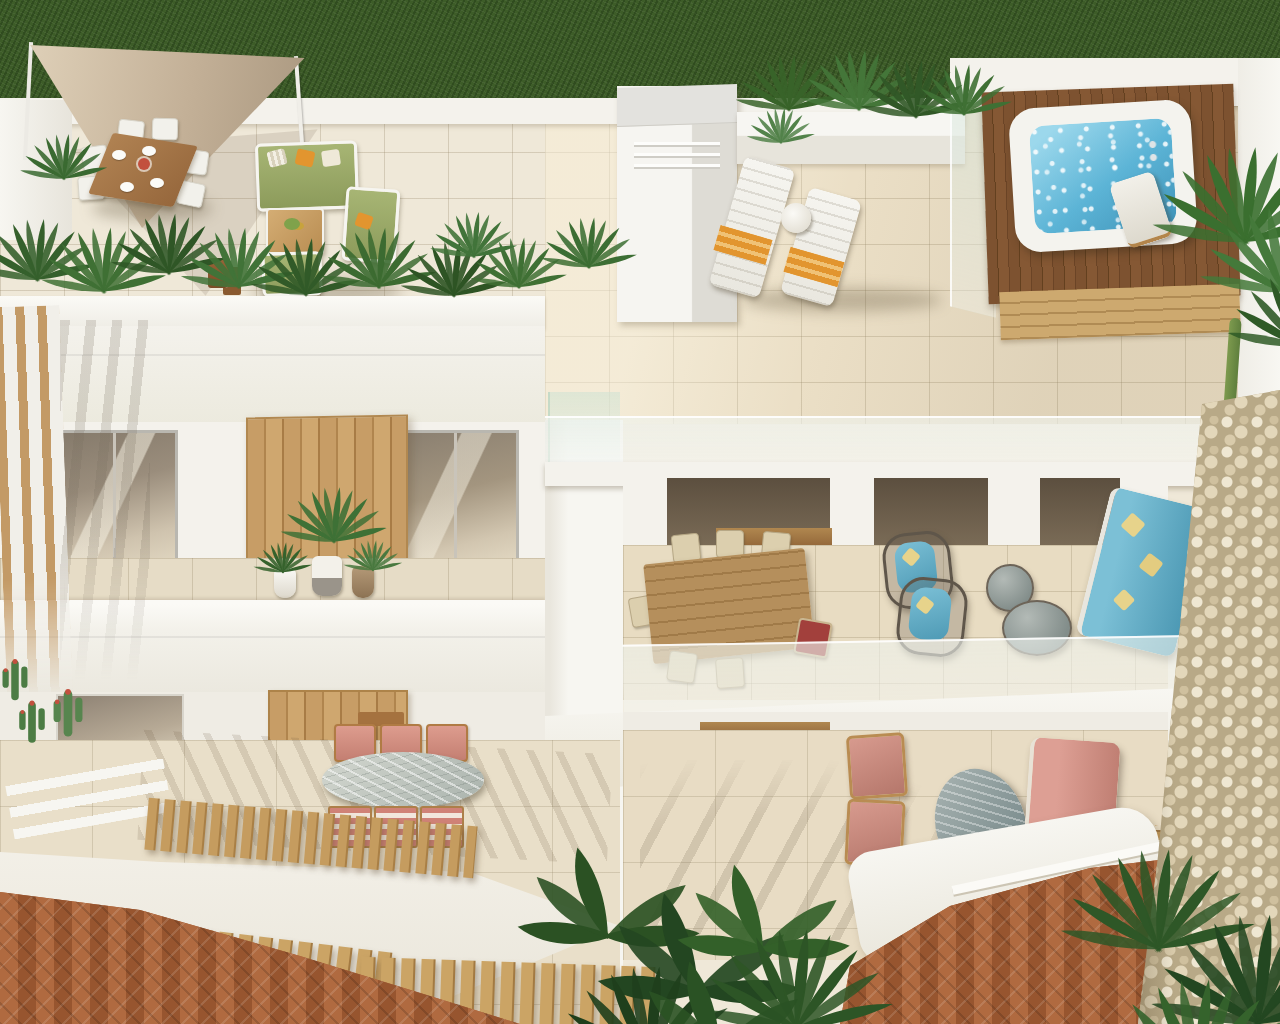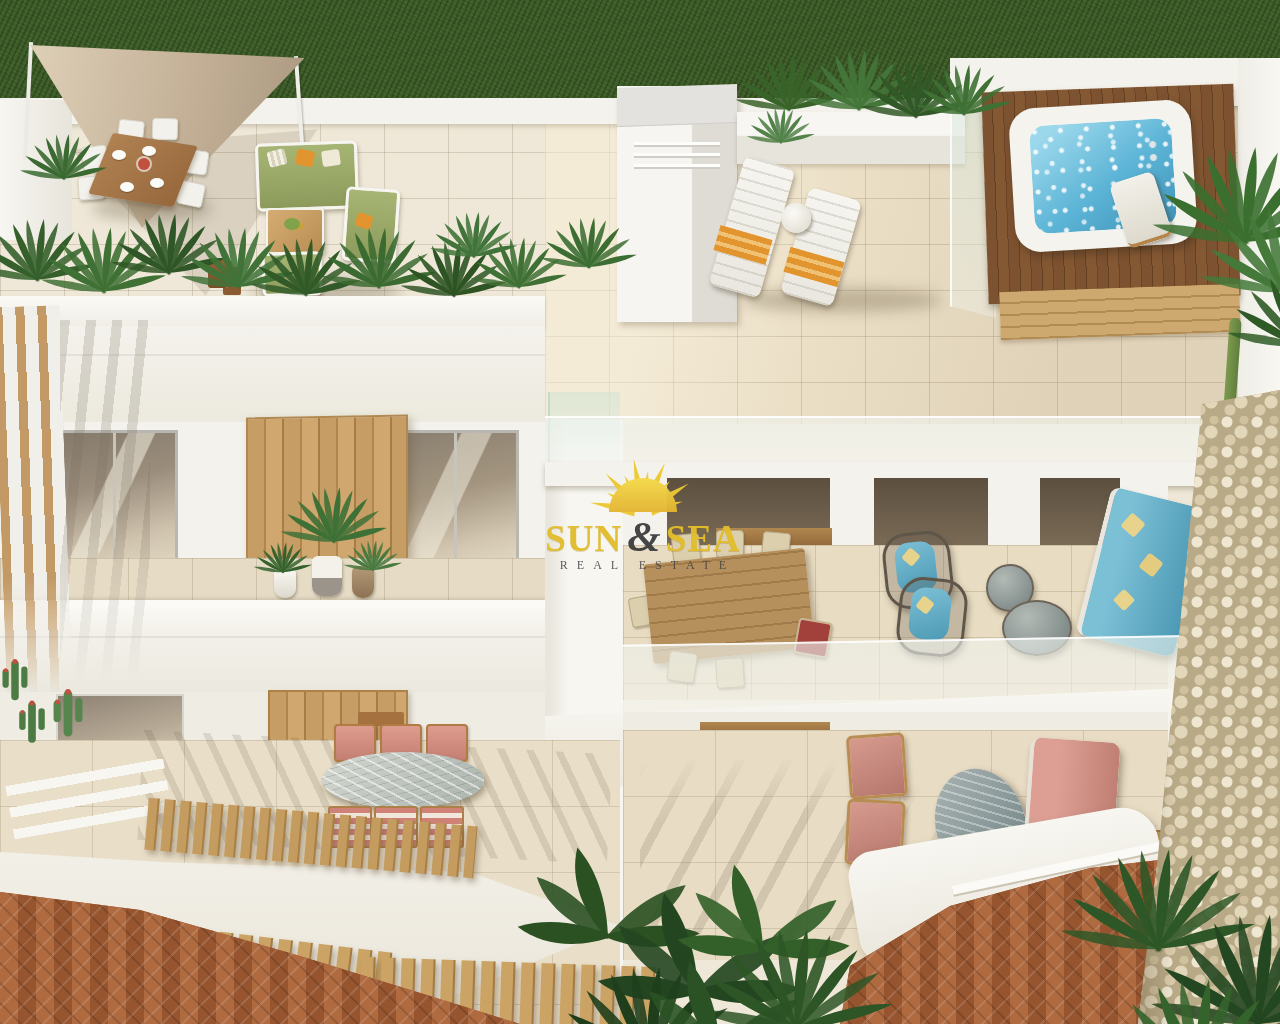--- a/index.html
+++ b/index.html
@@ -398,35 +398,14 @@
       <use href="#banana" x="628" y="920" width="185" height="165" style="color:#2a5224"></use>
     </g>
 
     <g>
       <use href="#tuft" x="1056" y="816" width="205" height="165" style="color:#2e5727"></use>
       <use href="#tuft" x="1146" y="876" width="225" height="185" style="color:#234721"></use>
       <use href="#tuft" x="1096" y="946" width="205" height="165" style="color:#35632c"></use>
     </g>
   </svg>
 
-  <div class="abs watermark" style="left:533px;top:450px;width:220px;height:130px;">
-    <div class="abs" style="left:42px;top:0;width:136px;height:64px;">
-      <div class="wm-ray ray-l" style="transform:rotate(-80deg)"></div>
-      <div class="wm-ray ray-s" style="transform:rotate(-62deg)"></div>
-      <div class="wm-ray ray-l" style="transform:rotate(-44deg)"></div>
-      <div class="wm-ray ray-s" style="transform:rotate(-27deg)"></div>
-      <div class="wm-ray ray-l" style="transform:rotate(-10deg)"></div>
-      <div class="wm-ray ray-s" style="transform:rotate(7deg)"></div>
-      <div class="wm-ray ray-l" style="transform:rotate(24deg)"></div>
-      <div class="wm-ray ray-s" style="transform:rotate(41deg)"></div>
-      <div class="wm-ray ray-l" style="transform:rotate(58deg)"></div>
-      <div class="wm-ray ray-s" style="transform:rotate(75deg)"></div>
-      <div class="wm-disc"></div>
-    </div>
-    <div class="abs wm-brand" style="left:0;top:62px;width:220px;height:44px;">
-      <span class="wm-word">SUN</span>
-      <span class="wm-amp">&amp;</span>
-      <span class="wm-word">SEA</span>
-    </div>
-    <div class="abs wm-tag" style="left:0;top:108px;width:220px;">REAL ESTATE</div>
-  </div>
 
 </div>
 
 </body></html>

